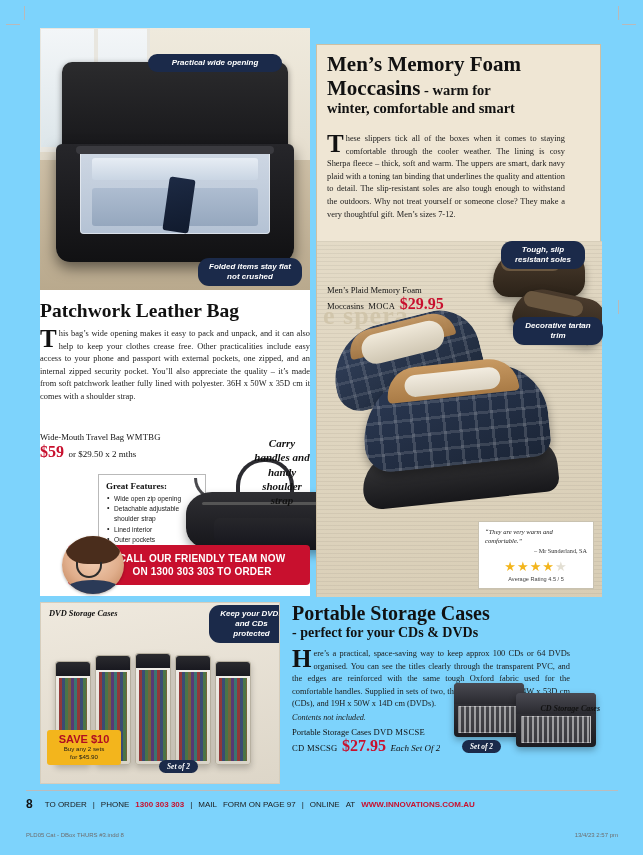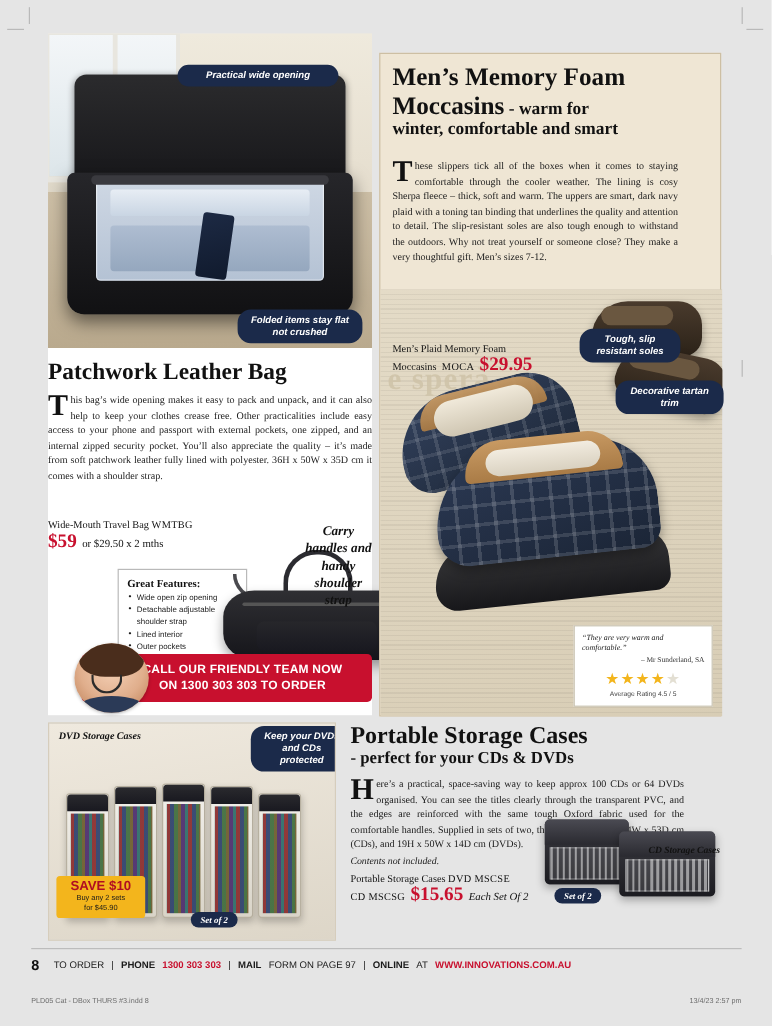--- a/index.html
+++ b/index.html
@@ -8,21 +8,21 @@
     width: 643px;
     height: 855px;
     background: #ffffff;
     font-family: "Liberation Sans", sans-serif;
     position: relative;
     overflow: hidden;
   }
   .page {
     position: absolute;
     inset: 0;
-    background: #e5e5e5;
+    background: #7dd3fc;
   }
 
   
   .crop { position: absolute; background: #b9b9b9; }
 
   
   .serif { font-family: "Liberation Serif", serif; }
   .abs { position: absolute; }
 
   
@@ -442,21 +442,21 @@
   }
   #footer .row {
     display:flex; align-items:center; gap:6px;
     font-family:"Liberation Sans", sans-serif; font-size:8px; color:#1a1a1a;
   }
   #footer .pageno {
     font-family:"Liberation Sans", sans-serif; font-size:12px; font-weight:bold;
     color:#111; margin-right:6px;
   }
   #footer .red { color:#c8102e; font-weight:bold; }
-  #footer .bold { font-weight:bold; }
+  #footer .bold { font-weight:normal; }
   #printline {
     position:absolute; left:26px; top:832px; width:592px;
     display:flex; justify-content:space-between;
     font-family:"Liberation Sans", sans-serif; font-size:6px; color:#6d6d6d;
   }
 </style>
 </head>
 <body>
 
 <div class="page">
@@ -587,21 +587,21 @@
 
     <div id="mocc-price">
       <div class="sku-line">Men’s Plaid Memory Foam</div>
       <div>
         <span class="sku-line">Moccasins</span>
         <span class="sku-line sku-code">MOCA</span>
         <span class="price-big">$29.95</span>
       </div>
     </div>
 
-    <div class="callout" style="left:166px;top:196px;width:84px;margin-top:33px;">Tough, slip resistant soles</div>
+    <div class="callout" style="left:184px;top:196px;width:84px;">Tough, slip resistant soles</div>
     <div class="callout" style="left:196px;top:272px;width:90px;">Decorative tartan trim</div>
   </div>
 
   <div id="panel-dvd">
 
     <div id="dvd-photo">
       <div class="caselabel">DVD Storage Cases</div>
 
       <div class="dvdcase" style="left:14px;width:36px;height:104px;">
         <div class="top"></div>
@@ -642,21 +642,21 @@
         <span class="dropcap">H</span><span>ere’s a practical, space-saving way to keep approx 100 CDs or 64 DVDs organised. You can see the titles clearly through the transparent PVC, and the edges are reinforced with the same tough Oxford fabric used for the comfortable handles. Supplied in sets of two, they measure 13H x 14W x 53D cm (CDs), and 19H x 50W x 14D cm (DVDs).</span>
       </div>
       <div id="dvd-note">Contents not included.</div>
       <div id="dvd-price">
         <div class="sku-line">
           <span>Portable Storage Cases</span>
           <span class="sku-code">DVD MSCSE</span>
         </div>
         <div>
           <span class="sku-line sku-code">CD MSCSG</span>
-          <span class="price-big">$15.65</span>
+          <span class="price-big">$27.95</span>
           <span class="price-alt" style="font-style:italic;">Each Set Of 2</span>
         </div>
       </div>
 
       <div class="storage-photo">
         <div class="softcase" style="left:0;top:16px;width:70px;height:54px;">
           <div class="lid"></div>
           <div class="clear"></div>
         </div>
         <div class="softcase" style="left:62px;top:26px;width:80px;height:54px;">

